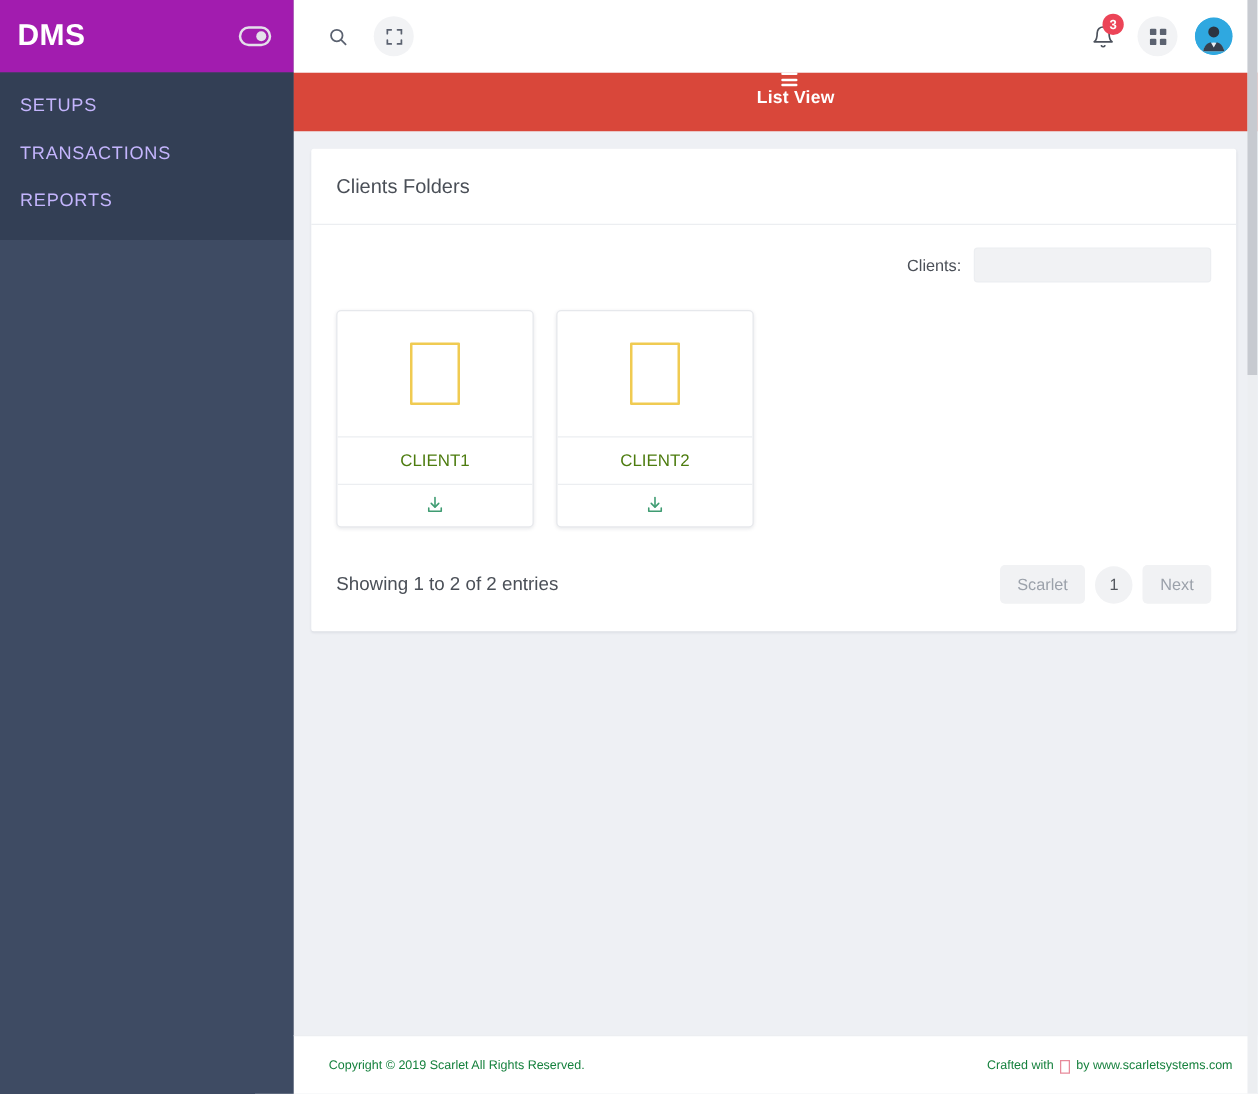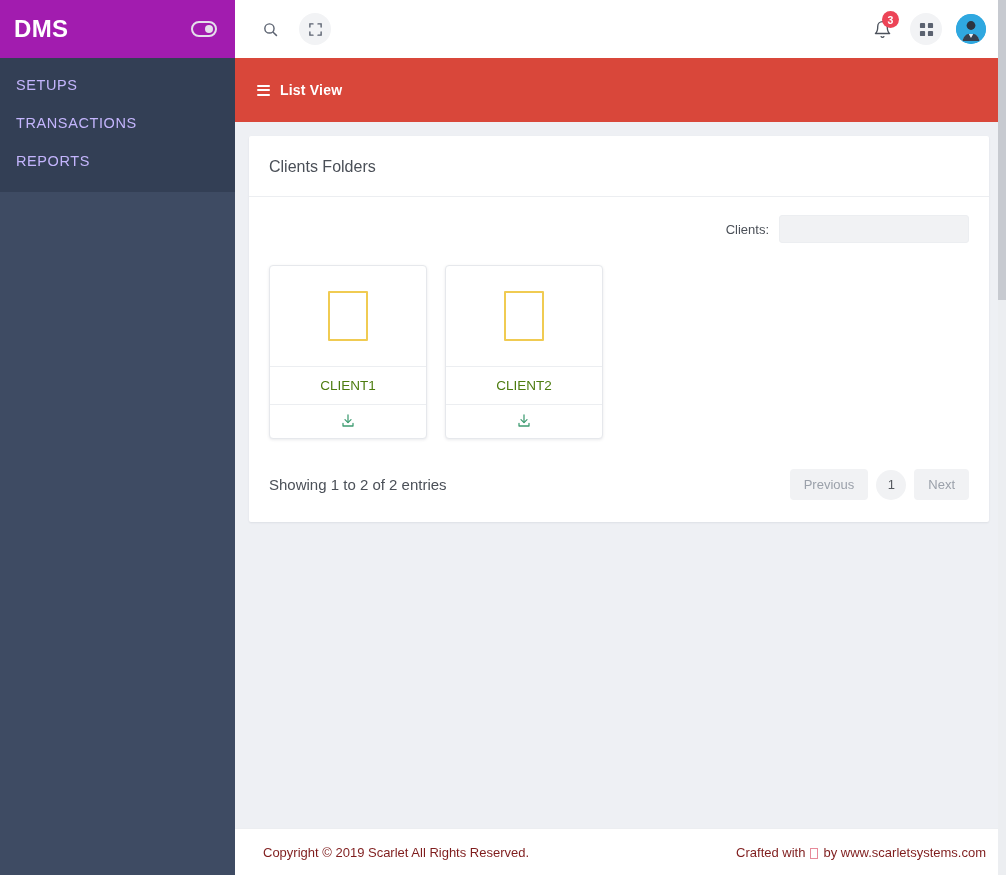--- a/index.html
+++ b/index.html
@@ -85,25 +85,25 @@
   .avatar {
     width: 30px; height: 30px; border-radius: 50%;
     background: #2fa8e0; overflow: hidden; position: relative;
     display: flex; align-items: flex-end; justify-content: center;
     cursor: pointer;
   }
 
   
   .listbar {
     background: #d9473a;
-    height: 64px;
+    height: 47px;
     display: flex; align-items: center;
     padding-left: 22px;
     color: #fff;
-    position: relative; z-index: 2;
+    position: relative; z-index: 2; flex-direction: column;
   }
   .listbar-label { font-size: 14px; font-weight: bold; margin-left: 10px; letter-spacing: .2px; }
   .list-icon { display: flex; flex-direction: column; gap: 2.5px; width: 13px; }
   .list-icon i { display: block; height: 2px; background: #fff; width: 100%; border-radius: 1px; }
 
   
   .content {
     flex: 1 1 auto;
     background: #eef0f4;
     padding: 14px 18px 0 14px;
@@ -193,21 +193,21 @@
     width: 30px; height: 30px; border-radius: 50%;
     display: flex; align-items: center; justify-content: center;
     font-size: 13px; cursor: pointer;
   }
 
   
   .footer {
     height: 47px; background: #ffffff;
     display: flex; align-items: center;
     padding: 0 20px 0 28px;
-    font-size: 13px; color: #7f1d1d;
+    font-size: 10px; color: #15803d;
     border-top: 1px solid #eceef1;
   }
   .footer-right { margin-left: auto; display: flex; align-items: center; gap: 5px; }
   .heart-tofu {
     display: inline-block;
     width: 8px; height: 11px;
     border: 1px solid #e78a9a;
     position: relative; top: 1px;
   }
 
@@ -343,21 +343,21 @@
                   <path d="M4.5 15.5v4h15v-4"></path>
                 </svg>
               </div>
             </div>
 
           </div>
 
           <div class="table-footer">
             <div class="showing-info">Showing 1 to 2 of 2 entries</div>
             <div class="pagination">
-              <button class="page-btn">Previous</button>
+              <button class="page-btn">Scarlet</button>
               <div class="page-num">1</div>
               <button class="page-btn">Next</button>
             </div>
           </div>
 
         </div>
       </section>
     </div>
 
     <footer class="footer">

